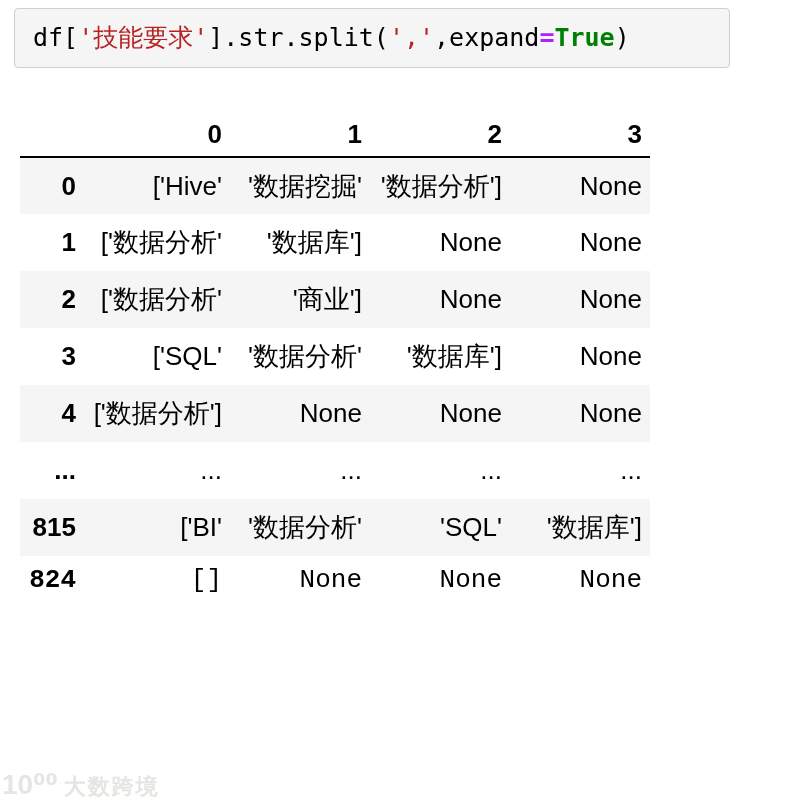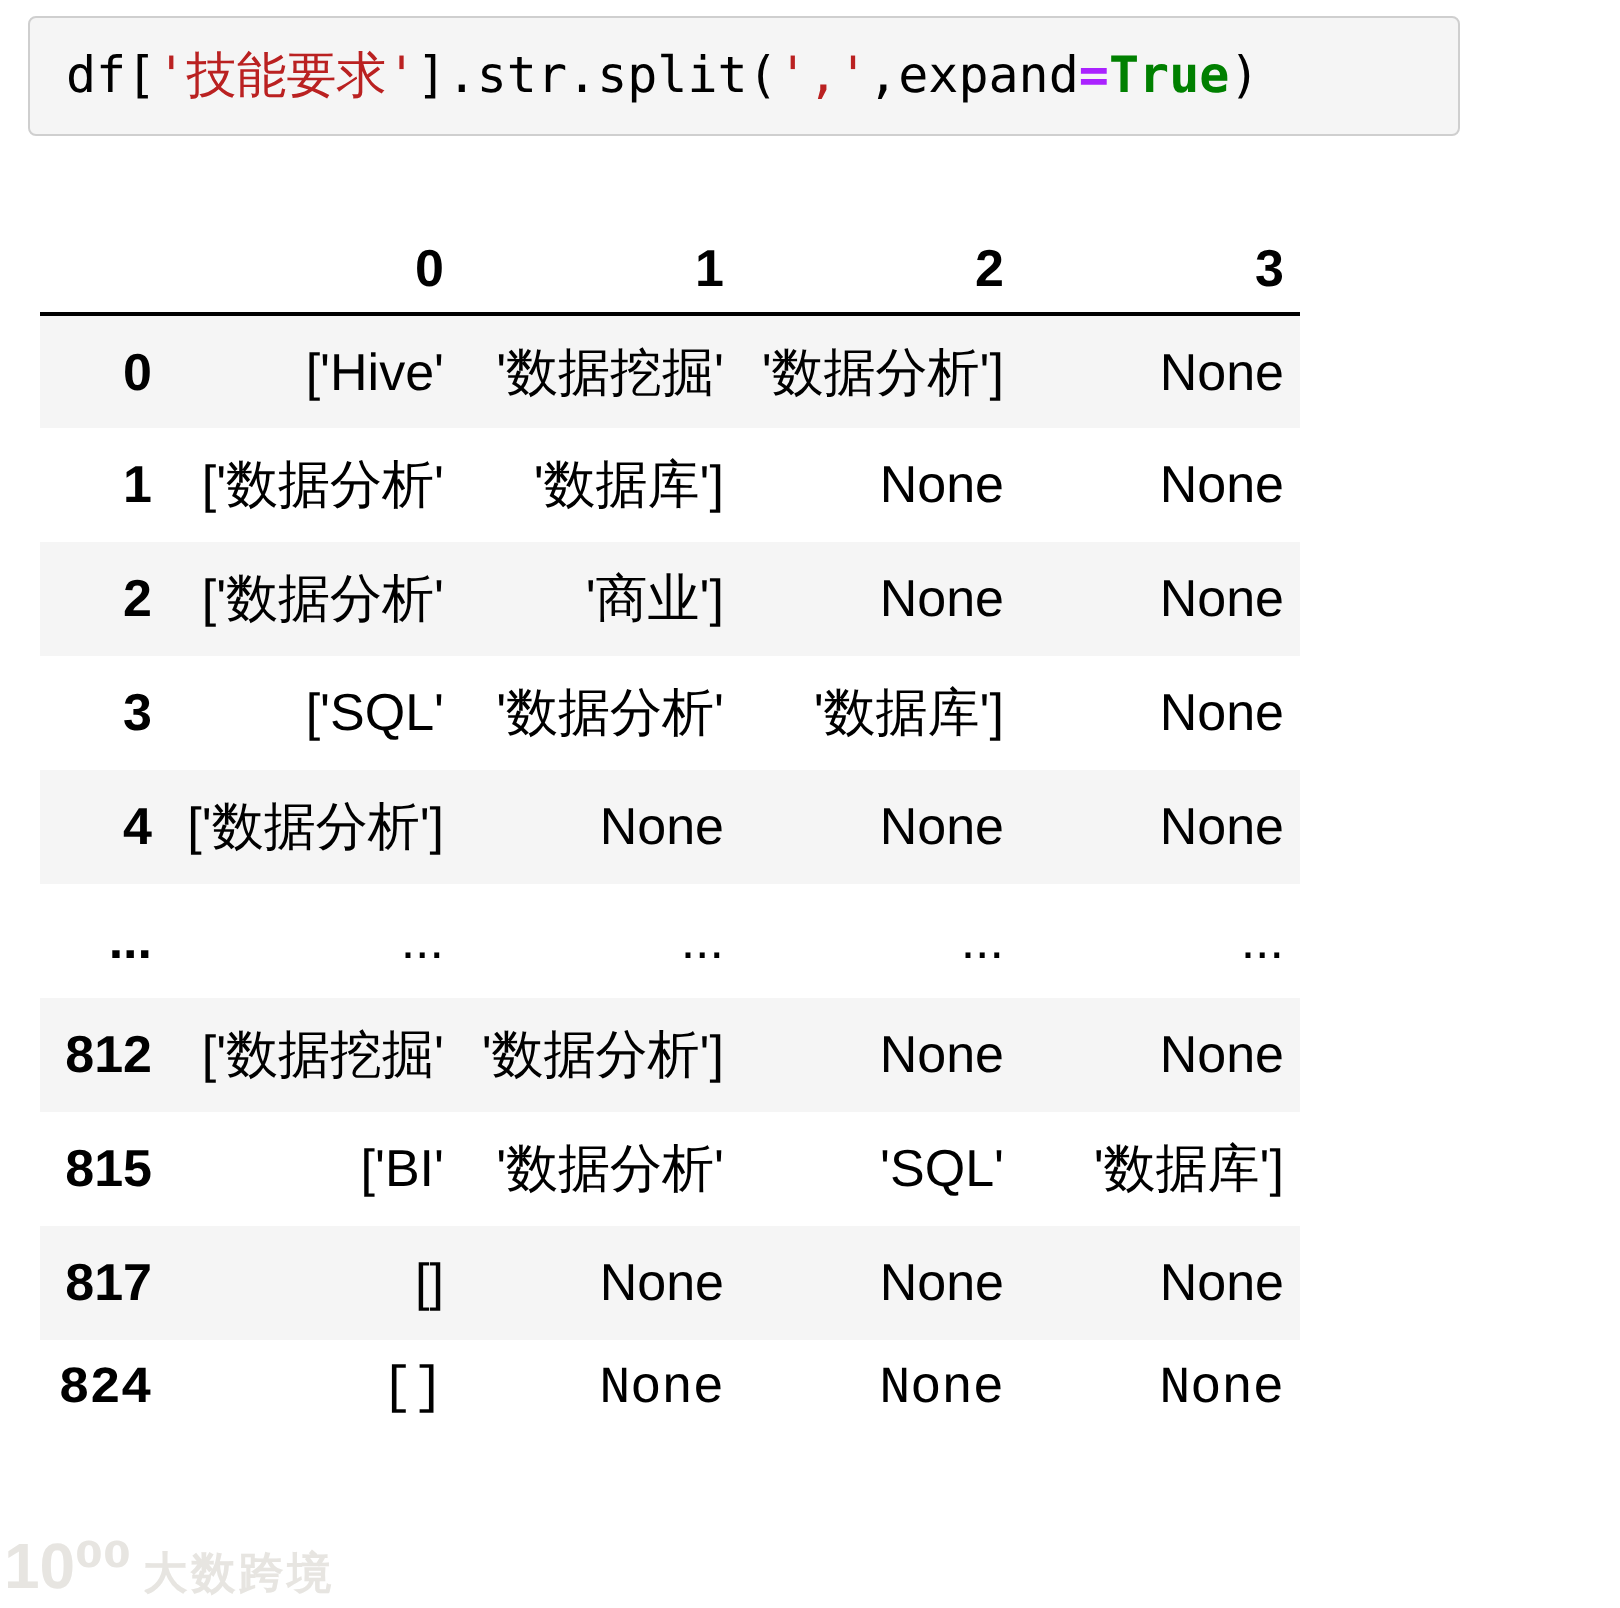--- a/index.html
+++ b/index.html
@@ -85,21 +85,21 @@
     position: absolute;
     left: 2px;
     bottom: 2px;
     color: #e7e5e1;
     font-size: 22px;
     font-weight: bold;
     letter-spacing: 2px;
     user-select: none;
   }
   .watermark .wm-logo {
-    font-size: 32px;
+    font-size: 28px;
     letter-spacing: 0;
     margin-right: 6px;
   }
 </style>
 </head>
 <body>
 
 <div class="page">
 
   <div class="code-cell">
@@ -160,39 +160,25 @@
           <td>None</td>
         </tr>
         <tr>
           <th>...</th>
           <td>...</td>
           <td>...</td>
           <td>...</td>
           <td>...</td>
         </tr>
         <tr>
-          <th>812</th>
-          <td>['数据挖掘'</td>
-          <td>'数据分析']</td>
-          <td>None</td>
-          <td>None</td>
-        </tr>
-        <tr>
           <th>815</th>
           <td>['BI'</td>
           <td>'数据分析'</td>
           <td>'SQL'</td>
           <td>'数据库']</td>
-        </tr>
-        <tr>
-          <th>817</th>
-          <td>[]</td>
-          <td>None</td>
-          <td>None</td>
-          <td>None</td>
         </tr>
         <tr>
           <th>824</th>
           <td>[]</td>
           <td>None</td>
           <td>None</td>
           <td>None</td>
         </tr>
       </tbody>
   </table>

